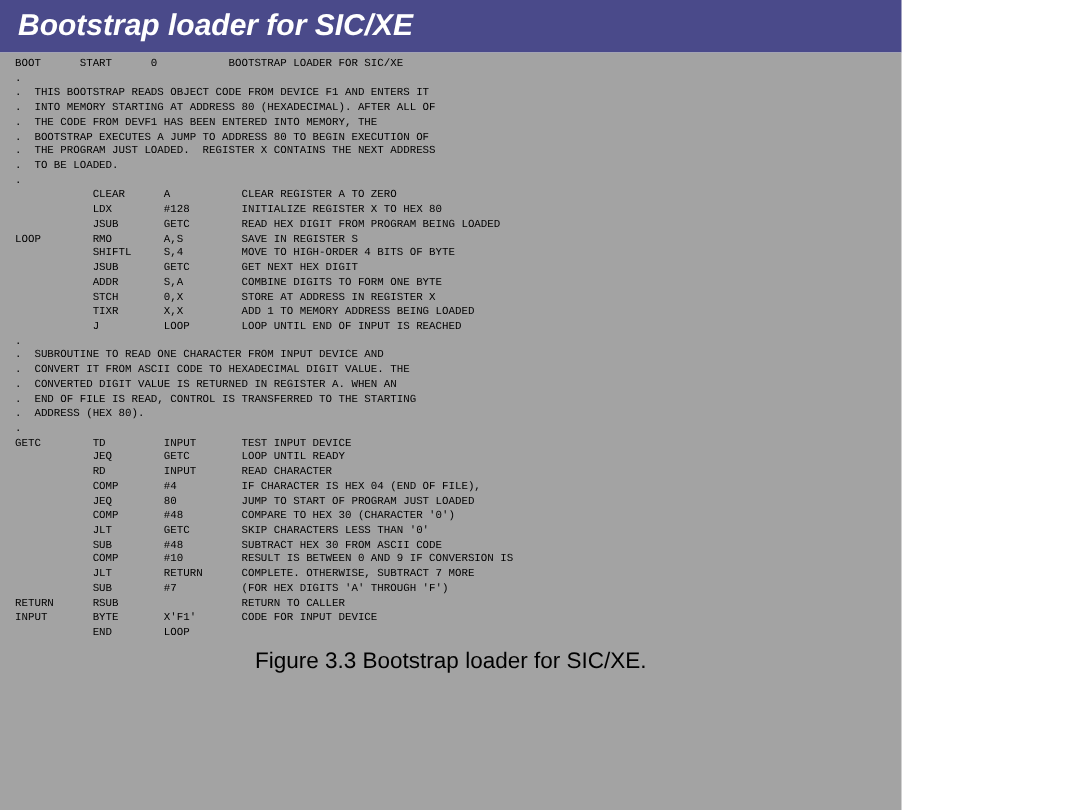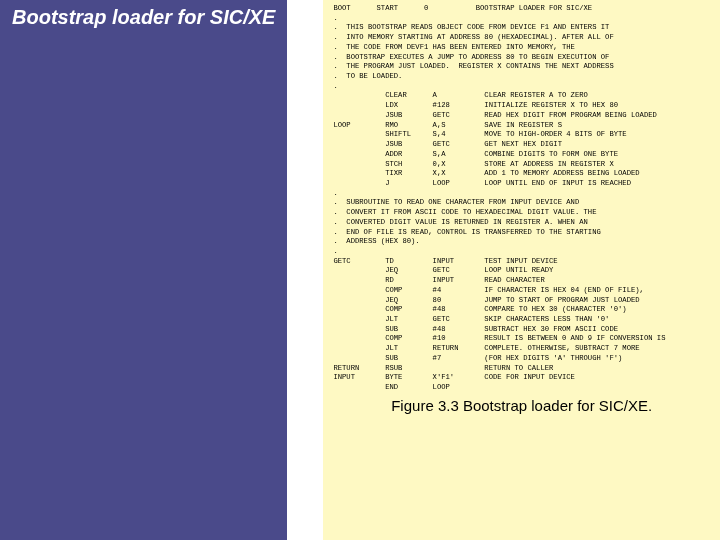--- a/index.html
+++ b/index.html
@@ -10,46 +10,45 @@
 
     body {
       width: 720px;
       height: 540px;
       background: #fff;
       font-family: 'Courier New', Courier, monospace;
       overflow: hidden;
     }
 
     .page-container {
-      width: 720px;
+      width: 601px;
       height: 540px;
       background: #fff;
       display: flex;
-      flex-direction: row;
+      flex-direction: column;
     }
 
     .title-bar {
       background: #4a4a8a;
       padding: 6px 12px;
     }
 
     .title-text {
       color: #fff;
       font-family: Arial, sans-serif;
       font-size: 20px;
       font-weight: bold;
       font-style: italic;
     }
 
     .content-area {
       flex: 1;
       padding: 4px 10px 4px 10px;
       overflow: hidden;
-      background: #fef9c3;
-      margin-left: 36px;
+      background: #a3a3a3;
     }
 
     .code-block {
       font-family: 'Courier New', Courier, monospace;
       font-size: 7.2px;
       line-height: 1.35;
       white-space: pre;
       color: #000;
     }
 

